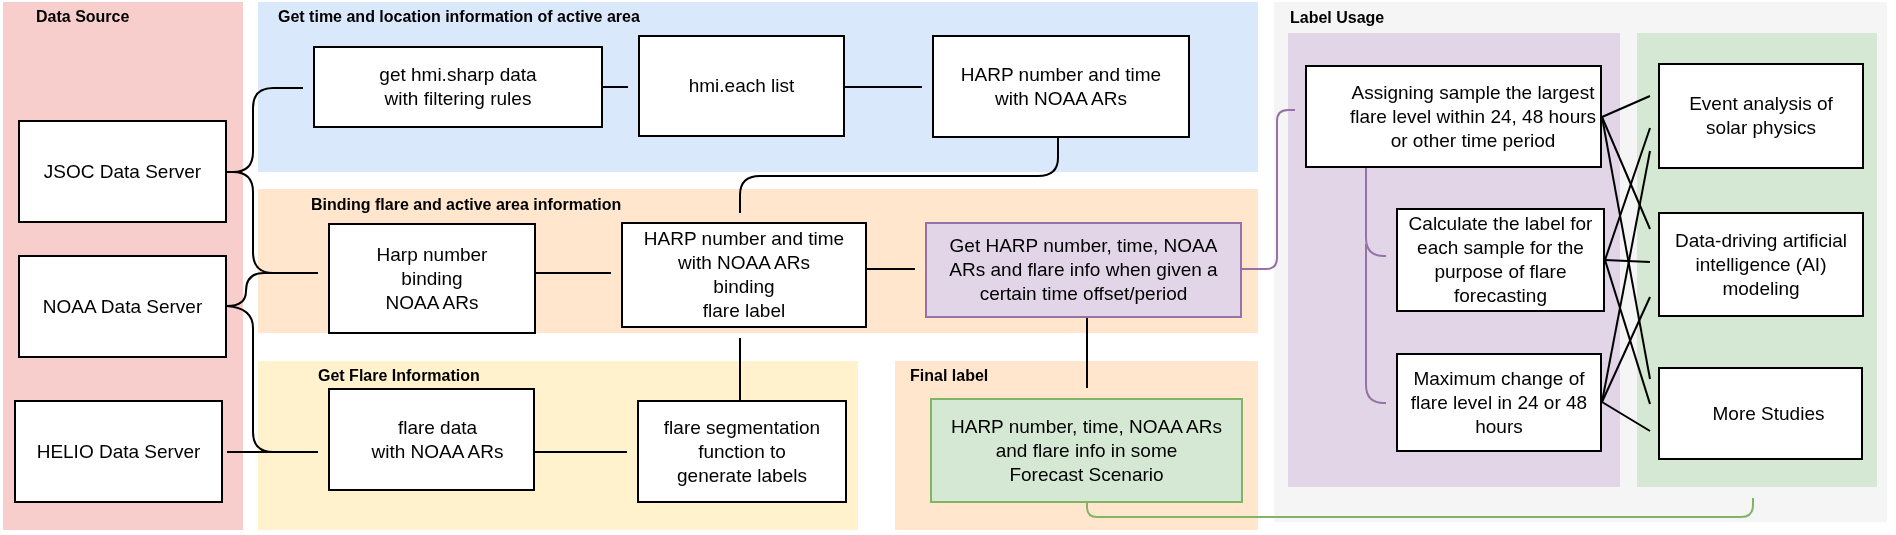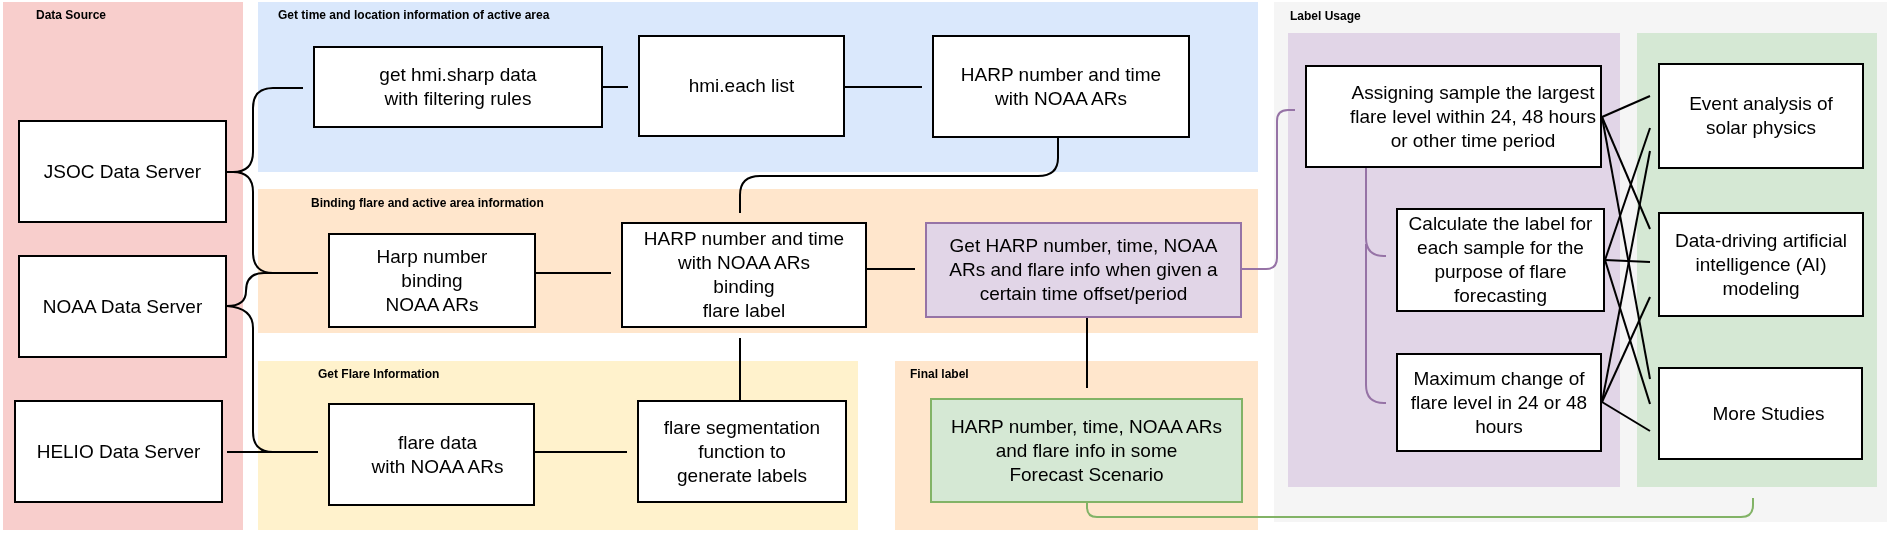--- a/index.html
+++ b/index.html
@@ -1,19 +1,19 @@
 <!DOCTYPE html>
 <html><head>
 <meta charset="utf-8">
 <style>
   html,body{margin:0;padding:0;background:#ffffff;}
   body{font-family:"Liberation Sans", sans-serif;}
   #canvas{position:relative;width:1896px;height:535px;background:#ffffff;overflow:hidden;}
   .panel{position:absolute;z-index:1;}
-  .panel-title{position:absolute;z-index:2;font-size:12px;font-weight:bold;color:#000;white-space:pre;}
+  .panel-title{position:absolute;z-index:2;font-size:16px;font-weight:bold;color:#000;white-space:pre;}
   .node{position:absolute;z-index:3;background:#ffffff;border:2px solid #000;display:flex;
         align-items:center;justify-content:center;text-align:center;font-size:19px;line-height:24px;
         color:#000;white-space:pre;box-sizing:border-box;}
   .node.tinted{z-index:3;}
   svg.wires{position:absolute;left:0;top:0;z-index:2;pointer-events:none;}
   svg.wires path{fill:none;stroke-width:2px;}
 </style>
 </head>
 <body>
 
@@ -87,32 +87,32 @@
   <div class="node" style="left:18px;top:255px;width:209px;height:103px;">NOAA Data Server</div>
   <div class="node" style="left:18px;top:120px;width:209px;height:103px;">JSOC Data Server</div>
   <div class="node" style="left:14px;top:400px;width:209px;height:103px;">HELIO Data Server</div>
 
   <div class="node" style="left:313px;top:46px;width:290px;height:82px;">get hmi.sharp data
 with filtering rules</div>
   <div class="node" style="left:638px;top:35px;width:207px;height:102px;">hmi.each list</div>
   <div class="node" style="left:932px;top:35px;width:258px;height:103px;">HARP number and time
 with NOAA ARs</div>
 
-  <div class="node" style="left:328px;top:223px;width:208px;height:95px;margin-top:10px;">Harp number
+  <div class="node" style="left:328px;top:223px;width:208px;height:111px;">Harp number
 binding
 NOAA ARs</div>
   <div class="node" style="left:621px;top:222px;width:246px;height:106px;">HARP number and time
 with NOAA ARs
 binding
 flare label</div>
   <div class="node tinted" style="left: 925px; top: 222px; width: 317px; height: 96px; background: rgb(225, 213, 231); border-color: rgb(150, 115, 166);">Get HARP number, time, NOAA
 ARs and flare info when given a
 certain time offset/period</div>
 
-  <div class="node" style="left:328px;top:403px;width:207px;height:103px;padding-left:12px;">flare data
+  <div class="node" style="left:328px;top:388px;width:207px;height:103px;padding-left:12px;">flare data
 with NOAA ARs</div>
   <div class="node" style="left:637px;top:400px;width:210px;height:103px;">flare segmentation
 function to
 generate labels</div>
 
   <div class="node tinted" style="left: 930px; top: 398px; width: 313px; height: 105px; background: rgb(213, 232, 212); border-color: rgb(130, 179, 102);">HARP number, time, NOAA ARs
 and flare info in some
 Forecast Scenario</div>
 
   <div class="node" style="left:1305px;top:65px;width:297px;height:103px;padding-left:39px;">Assigning sample the largest

